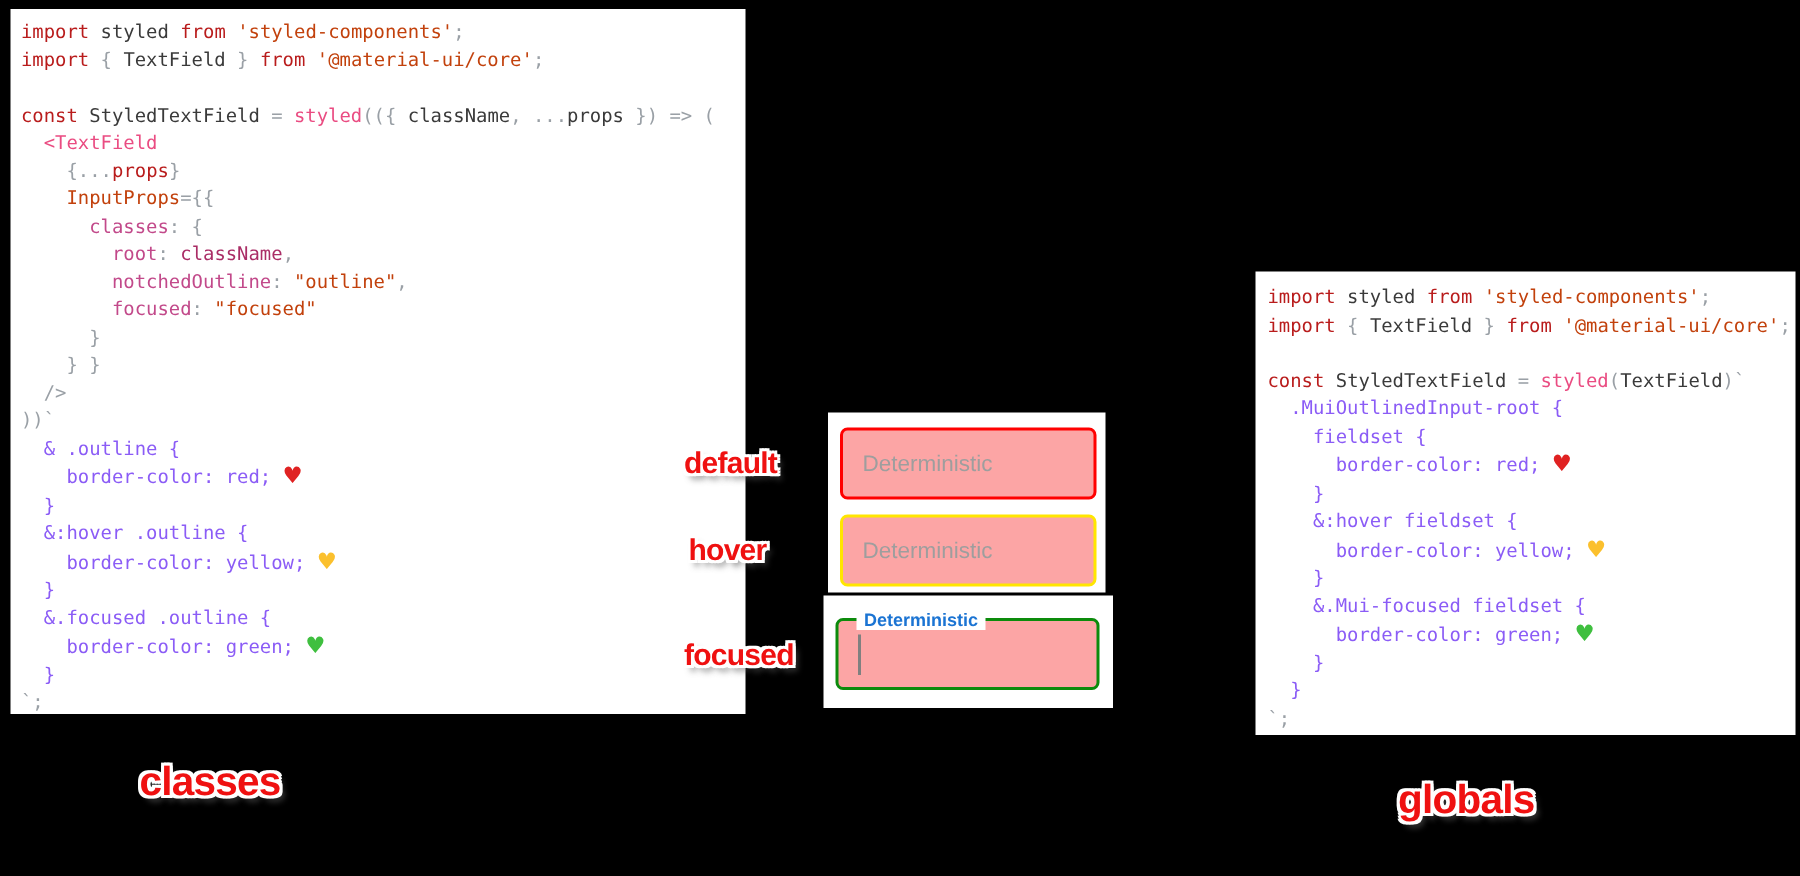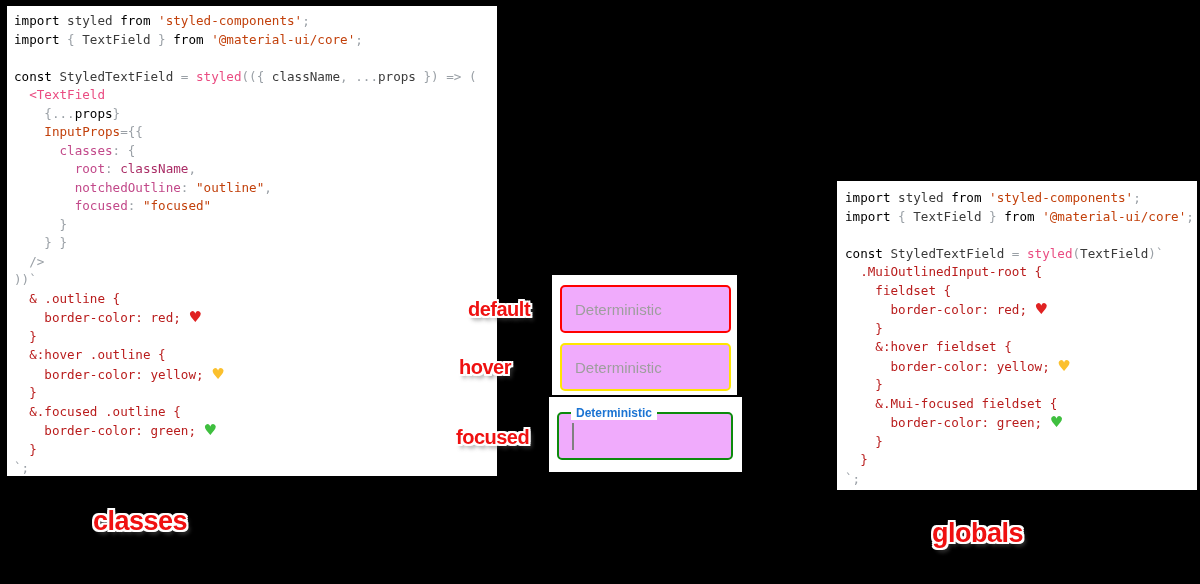--- a/index.html
+++ b/index.html
@@ -9,38 +9,38 @@
   }
   
   .code-panel{
     position:absolute;background:#ffffff;
     font-family:"DejaVu Sans Mono",monospace;
     font-size:12.6px;line-height:18.5px;white-space:pre;
   }
   .code-panel.left{left:7px;top:6px;width:490px;height:470px;padding:6px 0 0 7px;box-sizing:border-box;}
   .code-panel.right{left:837px;top:181px;width:360px;height:309px;padding:8px 0 0 8px;box-sizing:border-box;}
   .code-line{min-height:18.5px;}
-  .tk-kw{color:#000000;}            
+  .tk-kw{color:#b91c1c;}            
   .tk-id{color:#3a3a3a;}            
   .tk-pu{color:#9aa0a6;}            
   .tk-st{color:#c2410c;}            
-  .tk-css{color:#b91c1c;}           
+  .tk-css{color:#8b5cf6;}           
   .tk-fn{color:#ea4c82;}            
   .tk-key{color:#c2498a;}           
   .tk-val{color:#aa2d66;}           
   .tk-hr,.tk-hy,.tk-hg{font-family:"DejaVu Sans",sans-serif;font-size:15px;}
   .tk-hr{color:#e02222;}
   .tk-hy{color:#fbc02d;}
   .tk-hg{color:#3fbf3f;}
 
   
   .mid-panel{position:absolute;background:#ffffff;}
   .mid-panel.a{left:552px;top:275px;width:185px;height:120px;}
   .mid-panel.b{left:549px;top:397px;width:193px;height:75px;}
-  .tf{position:absolute;box-sizing:border-box;border-radius:5px;background:#f0abfc;}
+  .tf{position:absolute;box-sizing:border-box;border-radius:5px;background:#fca5a5;}
   .tf-red{left:8px;top:10px;width:171px;height:48px;border:2px solid #ff0000;}
   .tf-yellow{left:8px;top:68px;width:171px;height:48px;border:2px solid #ffe600;}
   .tf-green{left:8px;top:15px;width:176px;height:48px;border:2px solid #0c8b0c;}
   .tf-input{
     position:absolute;left:0;top:0;width:100%;height:100%;border:none;outline:none;
     background:transparent;border-radius:5px;box-sizing:border-box;
     padding:0 0 0 13px;font-family:"Liberation Sans",sans-serif;font-size:15px;color:#555;
   }
   .tf-input::placeholder{color:#9e9e9e;opacity:1;}
   .tf-label{
@@ -52,21 +52,21 @@
   
   .outline-text{
     position:absolute;color:#ef1111;font-weight:700;letter-spacing:-0.5px;
     text-shadow:
       -2px -2px 0 #fff, 2px -2px 0 #fff, -2px 2px 0 #fff, 2px 2px 0 #fff,
       -2px 0 0 #fff, 2px 0 0 #fff, 0 -2px 0 #fff, 0 2px 0 #fff,
       -1px -1px 0 #fff, 1px -1px 0 #fff, -1px 1px 0 #fff, 1px 1px 0 #fff,
       3px 4px 4px rgba(90,90,90,.8);
   }
   .state-label{font-size:20px;}
-  .lbl-default{left:468px;top:298px;}
+  .lbl-default{left:456px;top:298px;}
   .lbl-hover{left:459px;top:356px;}
   .lbl-focused{left:456px;top:426px;}
   .caption{font-size:27px;}
   .cap-classes{left:93px;top:506px;}
   .cap-globals{left:932px;top:518px;}
 </style>
 </head>
 <body>
 
 <div class="code-panel left"><div class="code-line"><span class="tk-kw">import</span><span class="tk-id"> styled </span><span class="tk-kw">from</span><span class="tk-st"> 'styled-components'</span><span class="tk-pu">;</span></div><div class="code-line"><span class="tk-kw">import</span><span class="tk-pu"> { </span><span class="tk-id">TextField</span><span class="tk-pu"> } </span><span class="tk-kw">from</span><span class="tk-st"> '@material-ui/core'</span><span class="tk-pu">;</span></div><div class="code-line">&nbsp;</div><div class="code-line"><span class="tk-kw">const</span><span class="tk-id"> StyledTextField </span><span class="tk-pu">= </span><span class="tk-fn">styled</span><span class="tk-pu">(({ </span><span class="tk-id">className</span><span class="tk-pu">, ...</span><span class="tk-id">props</span><span class="tk-pu"> }) =&gt; (</span></div><div class="code-line"><span class="tk-fn">  &lt;TextField</span></div><div class="code-line"><span class="tk-pu">    {...</span><span class="tk-kw">props</span><span class="tk-pu">}</span></div><div class="code-line"><span class="tk-st">    InputProps</span><span class="tk-pu">={{</span></div><div class="code-line"><span class="tk-key">      classes</span><span class="tk-pu">: {</span></div><div class="code-line"><span class="tk-key">        root</span><span class="tk-pu">: </span><span class="tk-val">className</span><span class="tk-pu">,</span></div><div class="code-line"><span class="tk-key">        notchedOutline</span><span class="tk-pu">: </span><span class="tk-st">"outline"</span><span class="tk-pu">,</span></div><div class="code-line"><span class="tk-key">        focused</span><span class="tk-pu">: </span><span class="tk-st">"focused"</span></div><div class="code-line"><span class="tk-pu">      }</span></div><div class="code-line"><span class="tk-pu">    } }</span></div><div class="code-line"><span class="tk-pu">  /&gt;</span></div><div class="code-line"><span class="tk-pu">))`</span></div><div class="code-line"><span class="tk-css">  &amp; .outline {</span></div><div class="code-line"><span class="tk-css">    border-color: red; </span><span class="tk-hr">♥</span></div><div class="code-line"><span class="tk-css">  }</span></div><div class="code-line"><span class="tk-css">  &amp;:hover .outline {</span></div><div class="code-line"><span class="tk-css">    border-color: yellow; </span><span class="tk-hy">♥</span></div><div class="code-line"><span class="tk-css">  }</span></div><div class="code-line"><span class="tk-css">  &amp;.focused .outline {</span></div><div class="code-line"><span class="tk-css">    border-color: green; </span><span class="tk-hg">♥</span></div><div class="code-line"><span class="tk-css">  }</span></div><div class="code-line"><span class="tk-pu">`;</span></div></div>

